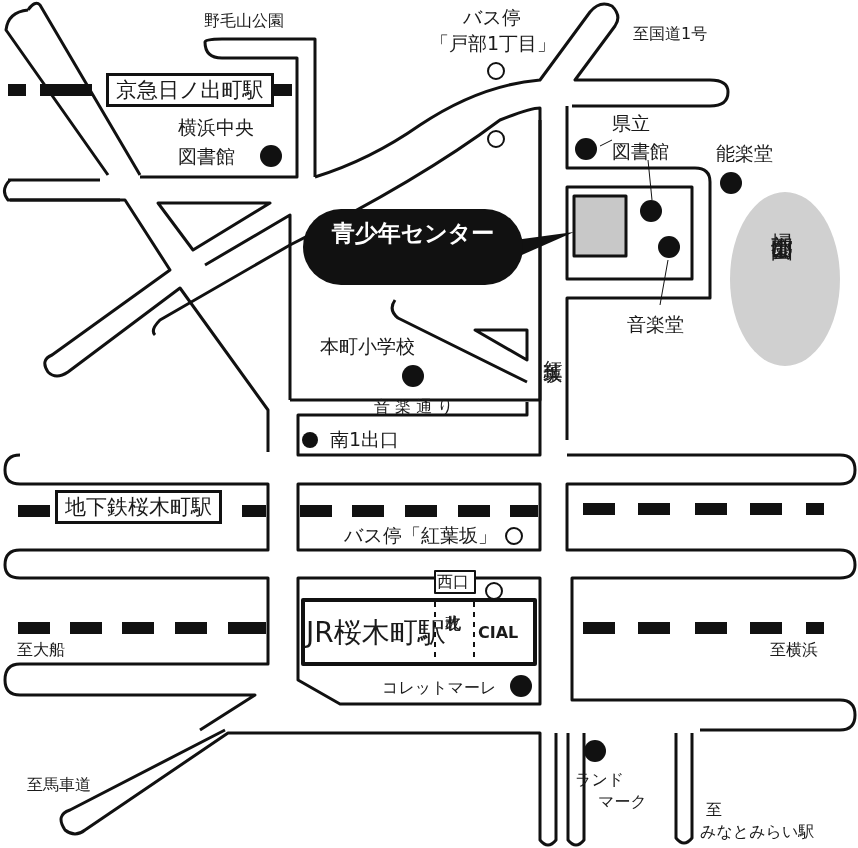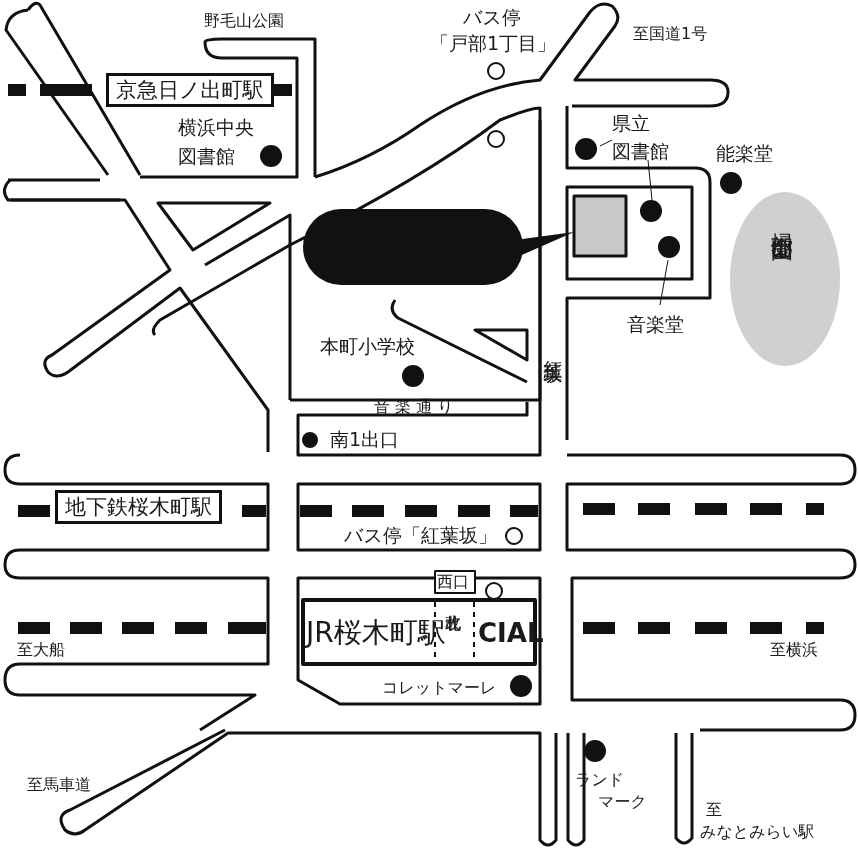--- a/index.html
+++ b/index.html
@@ -9,21 +9,21 @@
   .lbl { position: absolute; white-space: nowrap; font-size: 19px; line-height: 22px; color: #1a1a1a; }
   .lbl.sm { font-size: 16px; line-height: 19px; }
   .lbl.vert { writing-mode: vertical-rl; text-orientation: upright; letter-spacing: 2px; }
   .boxlbl { position: absolute; border: 3px solid #111; background: #fff; font-size: 21px;
             line-height: 28px; padding: 0 7px; white-space: nowrap; box-sizing: border-box; }
   .callout { position: absolute; left: 303px; top: 209px; width: 220px; height: 76px;
              background: #111; border-radius: 38px; color: #fff; font-weight: bold;
              font-size: 23px; line-height: 28px; text-align: center; padding-top: 10px; box-sizing: border-box; }
   .dot { position: absolute; width: 22px; height: 22px; border-radius: 50%; background: #111; }
   .ring { position: absolute; width: 18px; height: 18px; border-radius: 50%; border: 2px solid #111; background: #fff; box-sizing: border-box; }
-  .cial { font-weight: bold; font-size: 26px; }
+  .cial { font-weight: bold; font-size: 16px; }
 </style>
 </head>
 <body>
 
 <svg class="map" width="858" height="848" viewBox="0 0 858 848" fill="none" stroke="#111" stroke-width="3" stroke-linejoin="round">
 
   <g fill="#111" stroke="none">
     <rect x="8" y="84" width="18" height="12"></rect>
       <rect x="40" y="84" width="52" height="12"></rect>
     <rect x="272" y="84" width="20" height="12"></rect>
@@ -96,20 +96,21 @@
   <ellipse cx="785" cy="279" rx="55" ry="87" fill="#d0d0d0" stroke="none"></ellipse>
 
   <path d="M515 240 L574 232 L515 258 Z" fill="#111" stroke="none"></path>
 
   <line x1="600" y1="146" x2="612" y2="140" stroke-width="1"></line>
   <line x1="648" y1="160" x2="652" y2="200" stroke-width="1"></line>
   <line x1="668" y1="260" x2="660" y2="305" stroke-width="1"></line>
 </svg>
 
 <div class="callout">
+  <div>青少年センター</div>
 </div>
 
 <div class="boxlbl" style="left:106px;top:73px;">京急日ノ出町駅</div>
 <div class="boxlbl" style="left:55px;top:490px;">地下鉄桜木町駅</div>
 
 <div class="lbl" style="left:204px;top:10px;font-size:16px;">野毛山公園</div>
 <div class="lbl" style="left:463px;top:6px;">バス停</div>
 <div class="lbl" style="left:430px;top:32px;">「戸部1丁目」</div>
 <div class="ring" style="left:487px;top:62px;"></div>
 <div class="ring" style="left:487px;top:130px;"></div>

